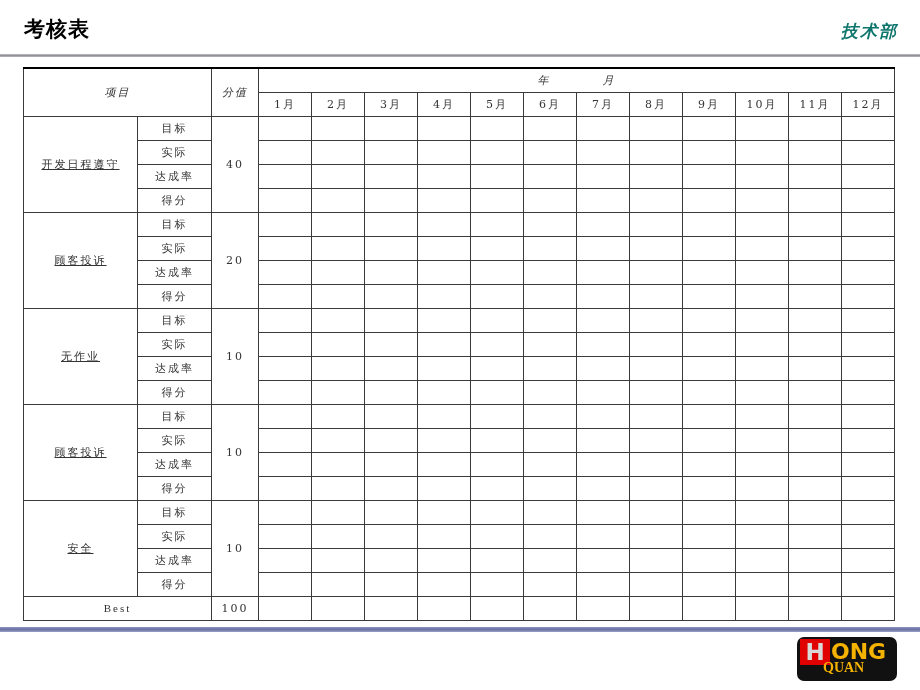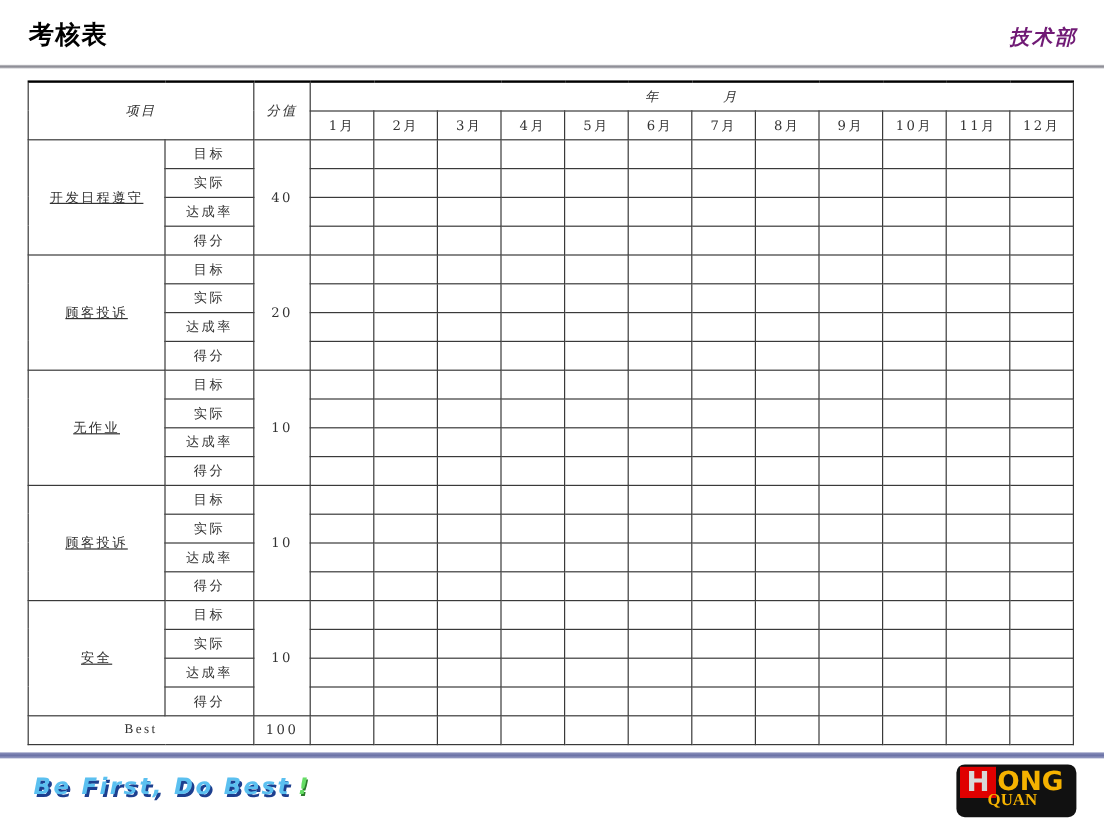--- a/index.html
+++ b/index.html
@@ -32,21 +32,21 @@
   }
 
   #dept-label {
     position: absolute;
     right: 22px;
     top: 20px;
     font-family: "DejaVu Serif", "Liberation Serif", serif;
     font-size: 17px;
     font-style: italic;
     font-weight: bold;
-    color: #701a75;
+    color: #0f766e;
     letter-spacing: 2px;
     white-space: nowrap;
   }
 
   #header-rule {
     position: absolute;
     left: 0;
     top: 54px;
     width: 920px;
     height: 3px;
@@ -558,21 +558,20 @@
         <td class="data-cell"></td>
         <td class="data-cell"></td>
         <td class="data-cell"></td>
         <td class="data-cell"></td>
       </tr>
     </tfoot>
   </table>
 
   <div id="footer-rule"></div>
 
-  <div id="slogan"><span>Be First, Do Best</span><span class="bang">!</span></div>
 
   <div id="logo">
     <div id="logo-h">
         <span>H</span>
       </div>
     <div id="logo-ong">ONG</div>
     <div id="logo-quan">QUAN</div>
   </div>
 
 </div>

